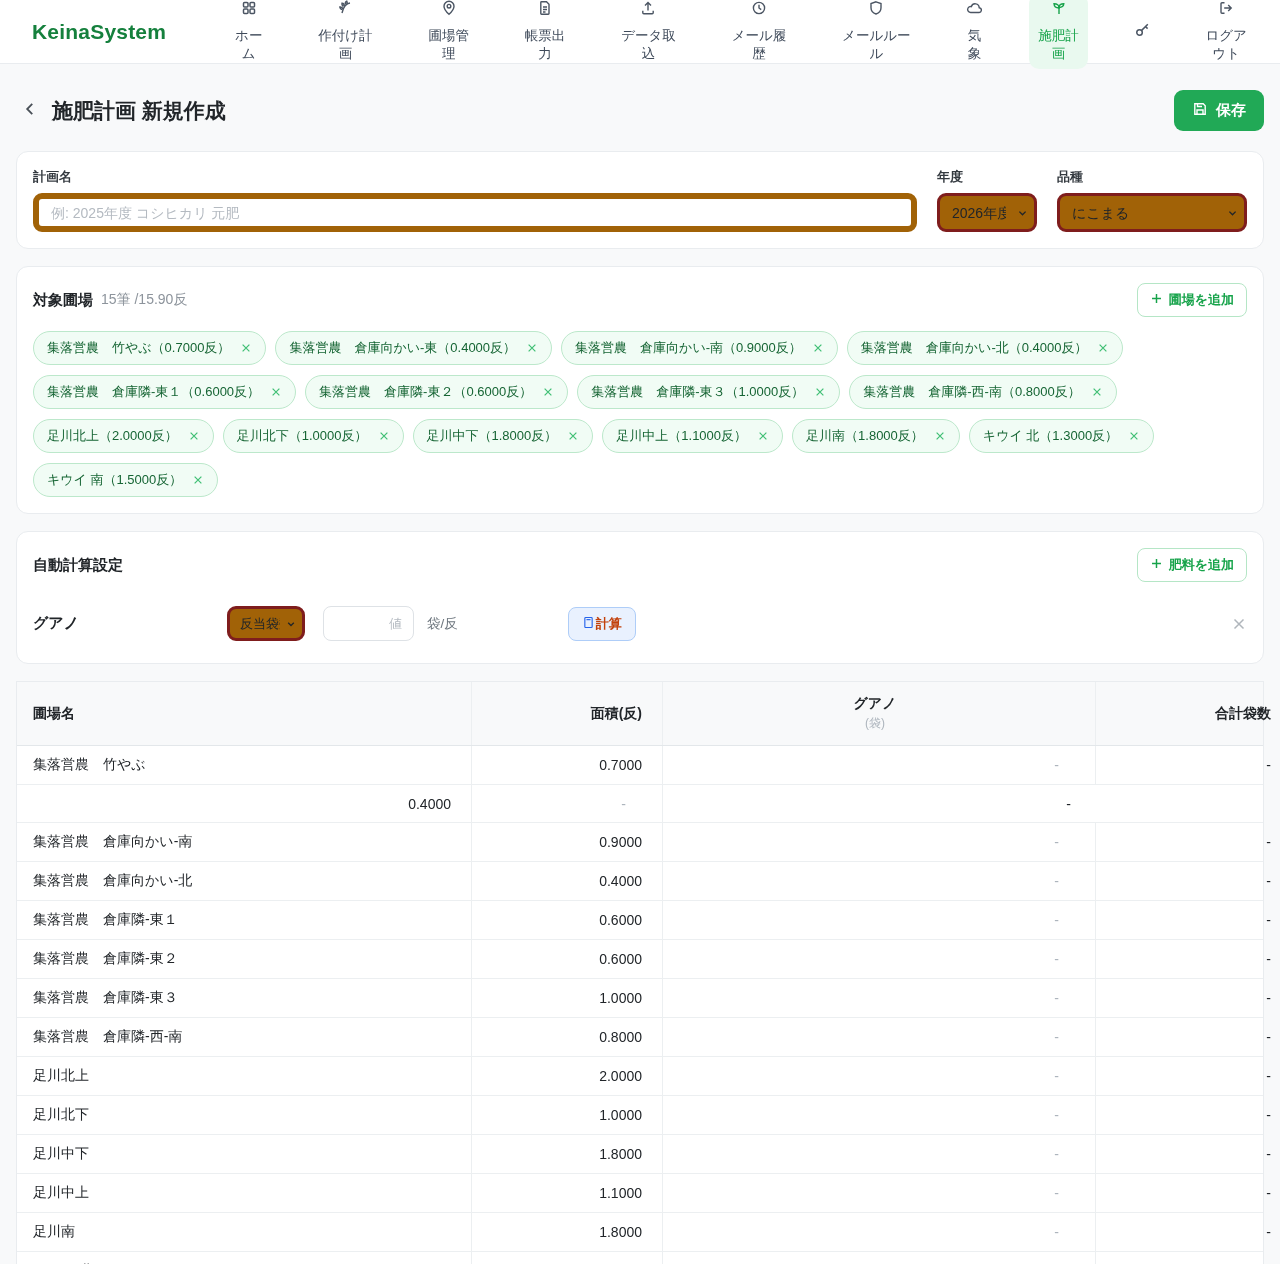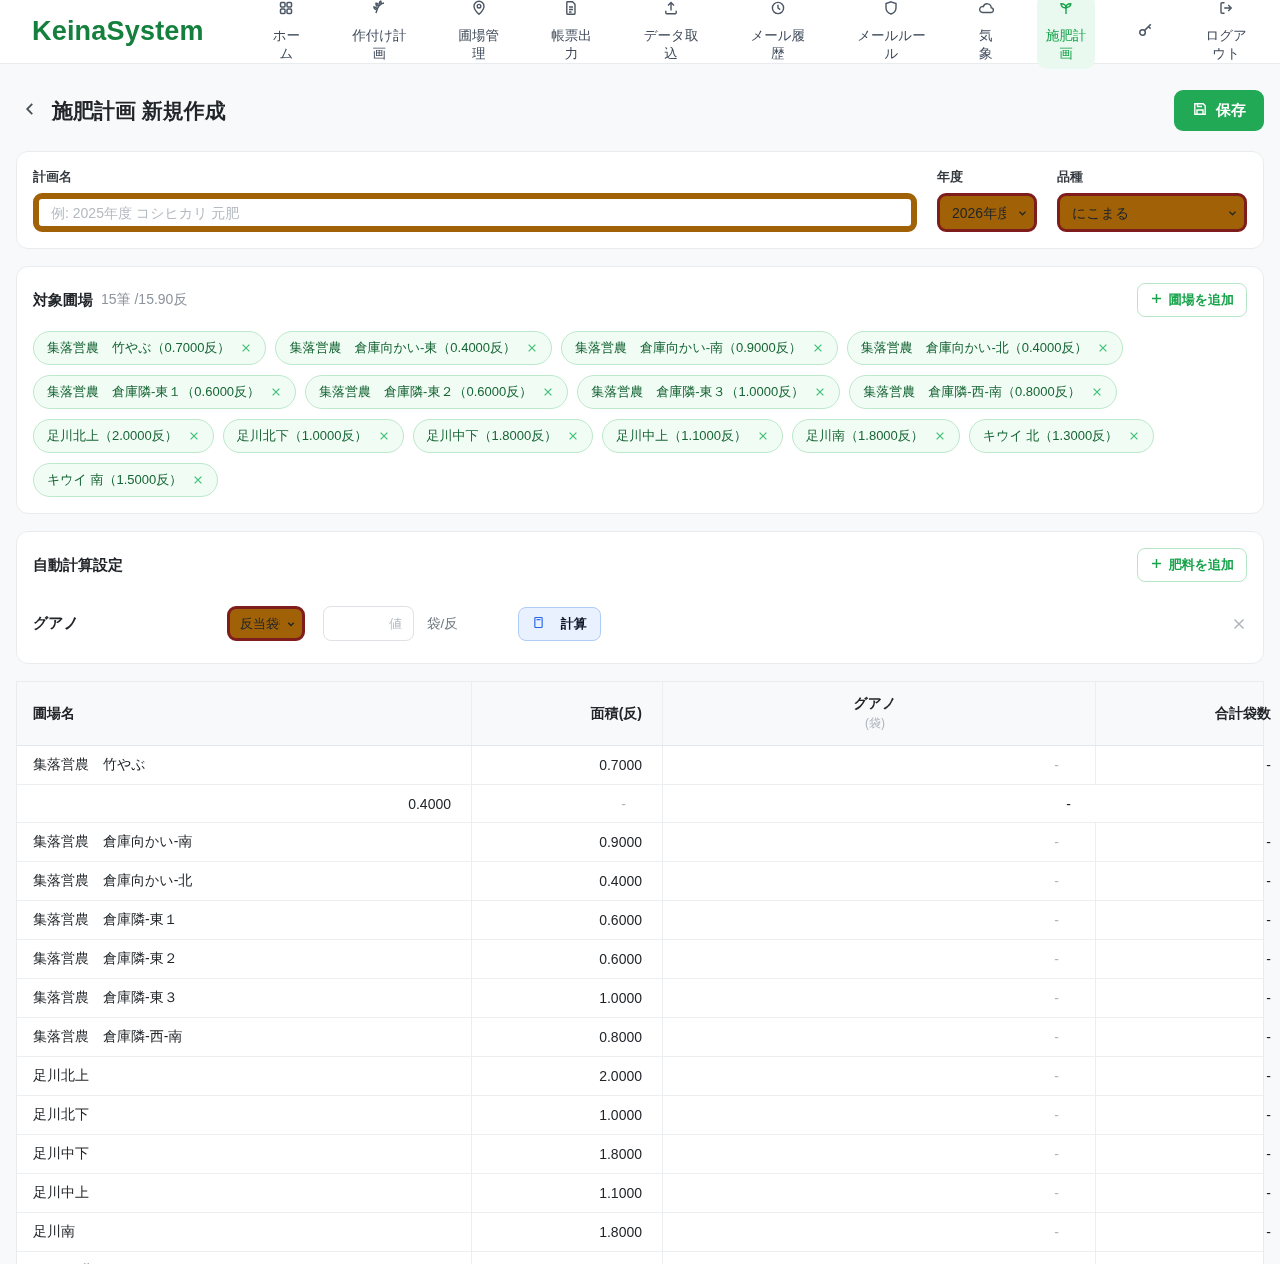--- a/index.html
+++ b/index.html
@@ -1,21 +1,21 @@
 <!DOCTYPE html>
 <html lang="ja"><head>
 <meta charset="utf-8">
 <style>
   * { margin:0; padding:0; box-sizing:border-box; }
   html,body { width:1280px; background:#f8f9fa; font-family:"Liberation Sans","DejaVu Sans",sans-serif; color:#212529; }
   body { min-height:1264px; }
 
   
   .topbar { height:64px; background:#fff; border-bottom:1px solid #e9ecef; display:flex; align-items:center; padding:0 24px 0 32px; }
-  .brand { font-size:27px; font-weight:700; color:#15803d; letter-spacing:.2px; margin-right:60px; white-space:nowrap; }
+  .brand { font-size:21px; font-weight:700; color:#15803d; letter-spacing:.2px; margin-right:60px; white-space:nowrap; }
   .nav { display:flex; align-items:center; flex:1; justify-content:space-between; }
   .nav-item { display:flex; align-items:center; gap:7px; padding:6px 9px; border-radius:10px; cursor:pointer; color:#3f4a5a;flex-direction:column; }
   .nav-item svg { stroke:#4b5563; flex:0 0 auto; }
   .nav-label { font-size:13.5px; line-height:1.35; white-space:pre-line; text-align:center; }
   .nav-item.active { background:#e9f9ef; color:#16a34a; }
   .nav-item.active svg { stroke:#16a34a; }
   .icon-btn { padding:8px; border-radius:8px; cursor:pointer; display:flex; }
 
   
   .page-head { display:flex; align-items:center; padding:26px 16px 20px 16px; }
@@ -47,21 +47,21 @@
   .chip-close { display:flex; cursor:pointer; }
   .chip-close svg { stroke:#3fbf74; }
 
   
   .calc-row { display:flex; align-items:center; margin-top:24px; padding-bottom:6px; }
   .fert-name { font-size:15px; font-weight:700; width:194px; }
   .mode-select { width:78px; }
   .val-input { width:91px; height:35px; border:1px solid #dee2e6; border-radius:8px; font-size:13px; text-align:right; padding:0 11px; font-family:inherit; margin-left:18px; }
   .val-input::placeholder { color:#b4bac1; }
   .unit-text { font-size:13.5px; color:#6c757d; margin-left:13px; }
-  .calc-btn { margin-left:60px; display:flex; align-items:center; gap:16px; background:#e9f1fe; border:1px solid #aecdf8; color:#0f172a; border-radius:8px; padding:7px 13px; font-size:13px; font-weight:600; cursor:pointer; font-family:inherit; }
+  .calc-btn { margin-left:110px; display:flex; align-items:center; gap:1px; background:#e9f1fe; border:1px solid #aecdf8; color:#c2410c; border-radius:8px; padding:7px 13px; font-size:13px; font-weight:600; cursor:pointer; font-family:inherit; }
   .row-close { margin-left:auto; display:flex; cursor:pointer; }
   .row-close svg { stroke:#b0b6bc; }
 
   
   .table { margin:3px 16px 0 16px; background:#fff; border:1px solid #e9ecef; border-bottom:none; }
   .tr { display:grid; grid-template-columns:446px 183px 425px 192px; align-items:center; border-bottom:1px solid #eceff1;gap:8px; }
   .thead { background:#f8f9fa; border-bottom:1px solid #e3e7ea; }
   .thead .td { padding-top:13px; padding-bottom:13px; }
   .td { font-size:14px; padding:10px 0; min-height:37px; display:flex; align-items:center; border-left:1px solid #eceff1; height:100%; }
   .td:first-child { border-left:none; }

